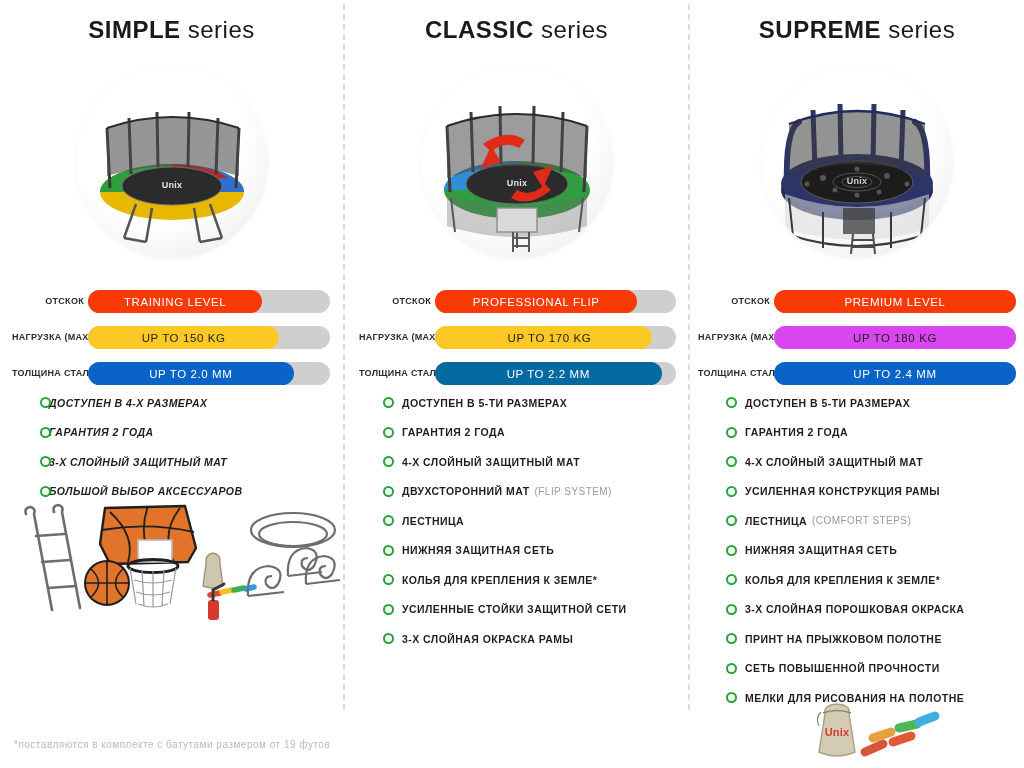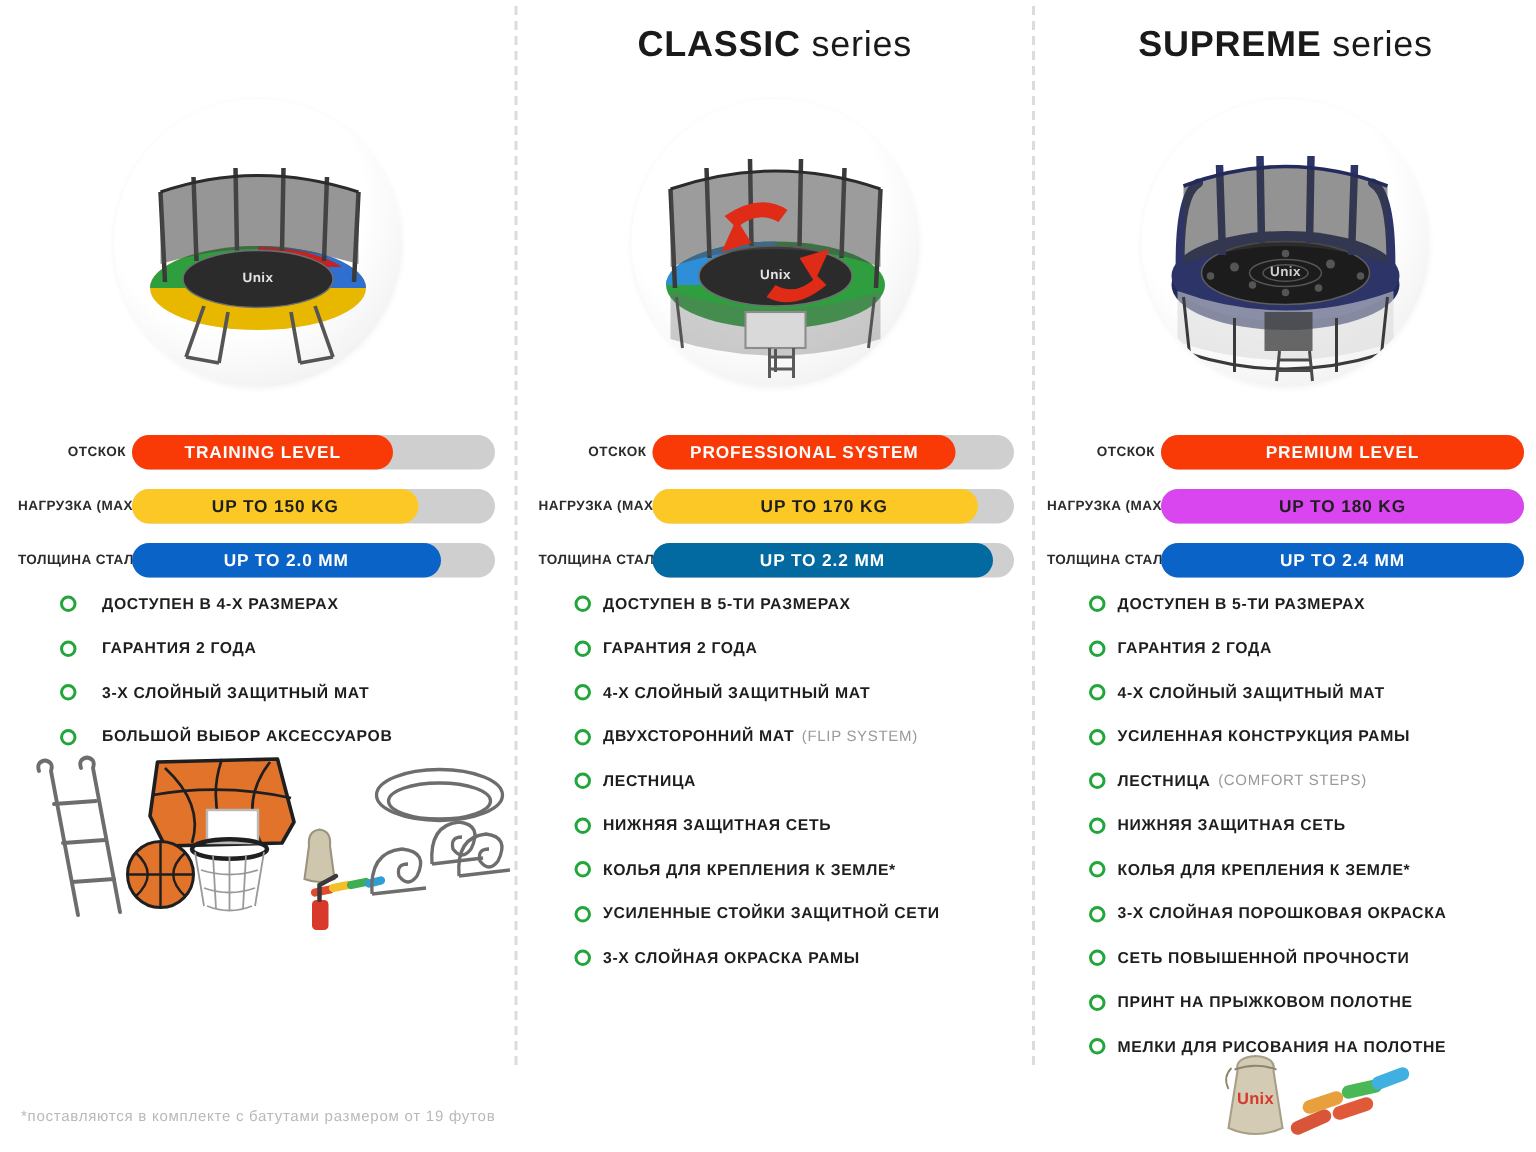--- a/index.html
+++ b/index.html
@@ -51,21 +51,21 @@
   }
   .bar-track{
     position:absolute;top:2px;height:23px;border-radius:12px;
     background:#cfcfcf;
   }
   .bar-fill{
     position:absolute;top:0;left:0;height:23px;border-radius:12px;
     display:flex;align-items:center;justify-content:center;
   }
   .bar-text{
-    font-size:11.5px;font-weight:bold;letter-spacing:.6px;white-space:nowrap;
+    font-size:11.5px;font-weight:normal;letter-spacing:.6px;white-space:nowrap;
   }
 
   
   .col-0 .bar-label{width:72px;left:12px;}
   .col-0 .bar-track{left:88px;right:13px;}
   .col-1 .bar-label{width:72px;left:14px;}
   .col-1 .bar-track{left:90px;right:12px;}
   .col-2 .bar-label{width:72px;left:8px;}
   .col-2 .bar-track{left:84px;right:8px;}
 
@@ -75,21 +75,21 @@
   .col-0 .feature{padding-left:40px;}
   .col-1 .feature{padding-left:40px;}
   .col-2 .feature{padding-left:38px;}
   .bullet{
     position:absolute;left:0;width:11px;height:11px;border-radius:50%;
     border:2.2px solid #22a53a;box-sizing:border-box;
   }
   .col-0 .bullet{left:40px;}
   .col-1 .bullet{left:38px;}
   .col-2 .bullet{left:36px;}
-  .col-0 .feature{padding-left:68px;}
+  .col-0 .feature{padding-left:49px;font-style:italic;}
   .col-1 .feature{padding-left:57px;}
   .col-2 .feature{padding-left:55px;}
   .feat-text{
     font-size:10.5px;font-weight:bold;color:#1e1e1e;letter-spacing:.45px;
     white-space:nowrap;
   }
   .feat-note{
     font-size:10px;font-weight:normal;color:#9a9a9a;letter-spacing:.45px;
     margin-left:5px;
   }
@@ -107,20 +107,24 @@
 </head>
 <body>
 
 <div class="page">
 
   <div class="divider div-0"></div>
   <div class="divider div-1"></div>
 
   <div class="col col-0">
 
+    <div class="series-title">
+      <span>SIMPLE</span>
+      <span class="word2">series</span>
+    </div>
 
     <div class="photo">
       <svg width="192" height="192" viewBox="0 0 192 192">
         <ellipse cx="96" cy="126" rx="72" ry="28" fill="#e8b800"></ellipse>
         <path d="M24 126 A72 28 0 0 1 96 98 L96 126 Z" fill="#2f9e3f"></path>
         <path d="M96 98 A72 28 0 0 1 168 126 L96 126 Z" fill="#2f6fd0"></path>
         <path d="M40 112 A72 28 0 0 1 96 98 L96 112 Z" fill="#2f9e3f"></path>
         <path d="M96 98 A72 28 0 0 1 152 112 L96 112 Z" fill="#c62222"></path>
         <ellipse cx="96" cy="120" rx="50" ry="19" fill="#2b2b2b"></ellipse>
         <ellipse cx="96" cy="120" rx="50" ry="19" fill="none" stroke="#6e6e6e" stroke-width="1"></ellipse>
@@ -283,21 +287,21 @@
         </g>
         <text x="96" y="120" font-family="Liberation Sans, sans-serif" font-size="9" font-weight="bold" fill="#e3e3e3" text-anchor="middle" letter-spacing="0.3">Unix</text>
       </svg>
     </div>
 
     <div class="bars">
       <div class="bar-row">
         <div class="bar-label">ОТСКОК</div>
         <div class="bar-track">
           <div class="bar-fill" style="width: 84%; background: rgb(249, 58, 7);">
-            <span class="bar-text" style="color: rgb(255, 255, 255);">PROFESSIONAL  SYSTEM</span>
+            <span class="bar-text" style="color: rgb(255, 255, 255);">PROFESSIONAL  FLIP</span>
           </div>
         </div>
       </div>
       <div class="bar-row">
         <div class="bar-label">НАГРУЗКА (MAX)</div>
         <div class="bar-track">
           <div class="bar-fill" style="width: 90%; background: rgb(252, 200, 37);">
             <span class="bar-text" style="color: rgb(30, 30, 30); padding-left: 12px;">UP  TO  170 KG</span>
           </div>
         </div>
@@ -459,25 +463,25 @@
         <div class="feature">
           <span class="bullet" style="border-color: rgb(34, 165, 58);"></span>
           <span class="feat-text">КОЛЬЯ ДЛЯ КРЕПЛЕНИЯ К ЗЕМЛЕ*</span>
         </div>
         <div class="feature">
           <span class="bullet" style="border-color: rgb(34, 165, 58);"></span>
           <span class="feat-text">3-Х СЛОЙНАЯ ПОРОШКОВАЯ ОКРАСКА</span>
         </div>
         <div class="feature">
           <span class="bullet" style="border-color: rgb(34, 165, 58);"></span>
+          <span class="feat-text">ПРИНТ НА ПРЫЖКОВОМ ПОЛОТНЕ</span>
+        </div>
+        <div class="feature">
+          <span class="bullet" style="border-color: rgb(34, 165, 58);"></span>
           <span class="feat-text">СЕТЬ ПОВЫШЕННОЙ ПРОЧНОСТИ</span>
-        </div>
-        <div class="feature">
-          <span class="bullet" style="border-color: rgb(34, 165, 58);"></span>
-          <span class="feat-text">ПРИНТ НА ПРЫЖКОВОМ ПОЛОТНЕ</span>
         </div>
         <div class="feature">
           <span class="bullet" style="border-color: rgb(34, 165, 58);"></span>
           <span class="feat-text">МЕЛКИ ДЛЯ РИСОВАНИЯ НА ПОЛОТНЕ</span>
         </div>
       </div>
   </div>
 
   <div class="chalkbag">
     <svg width="190" height="66" viewBox="0 0 190 66">

